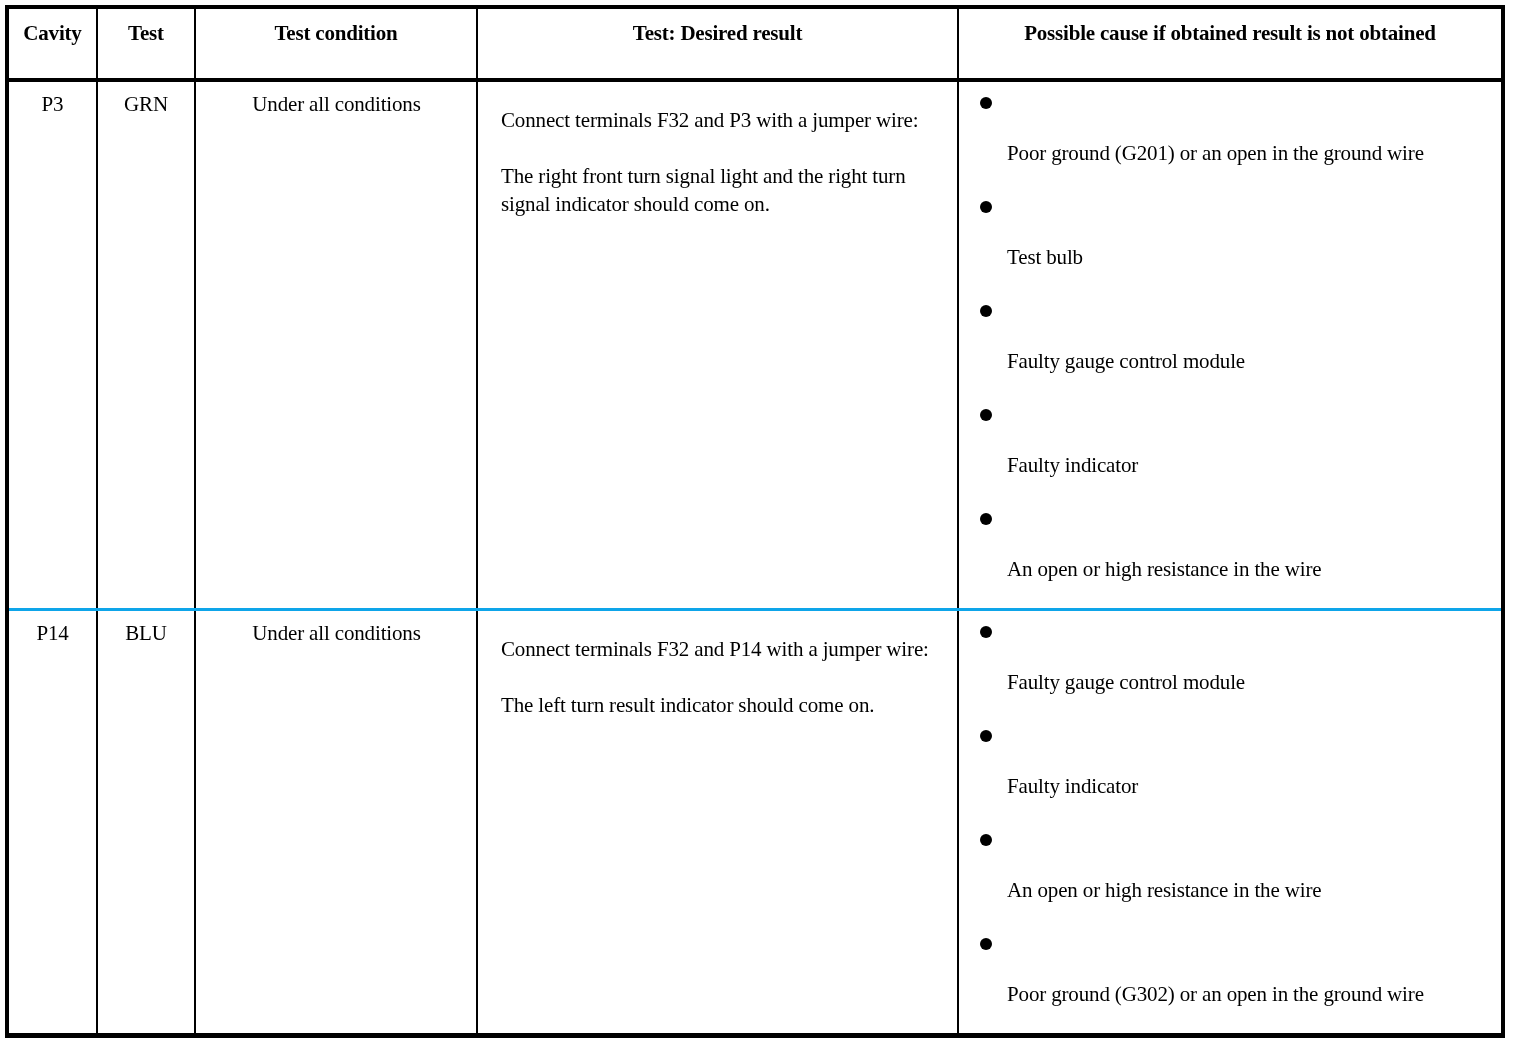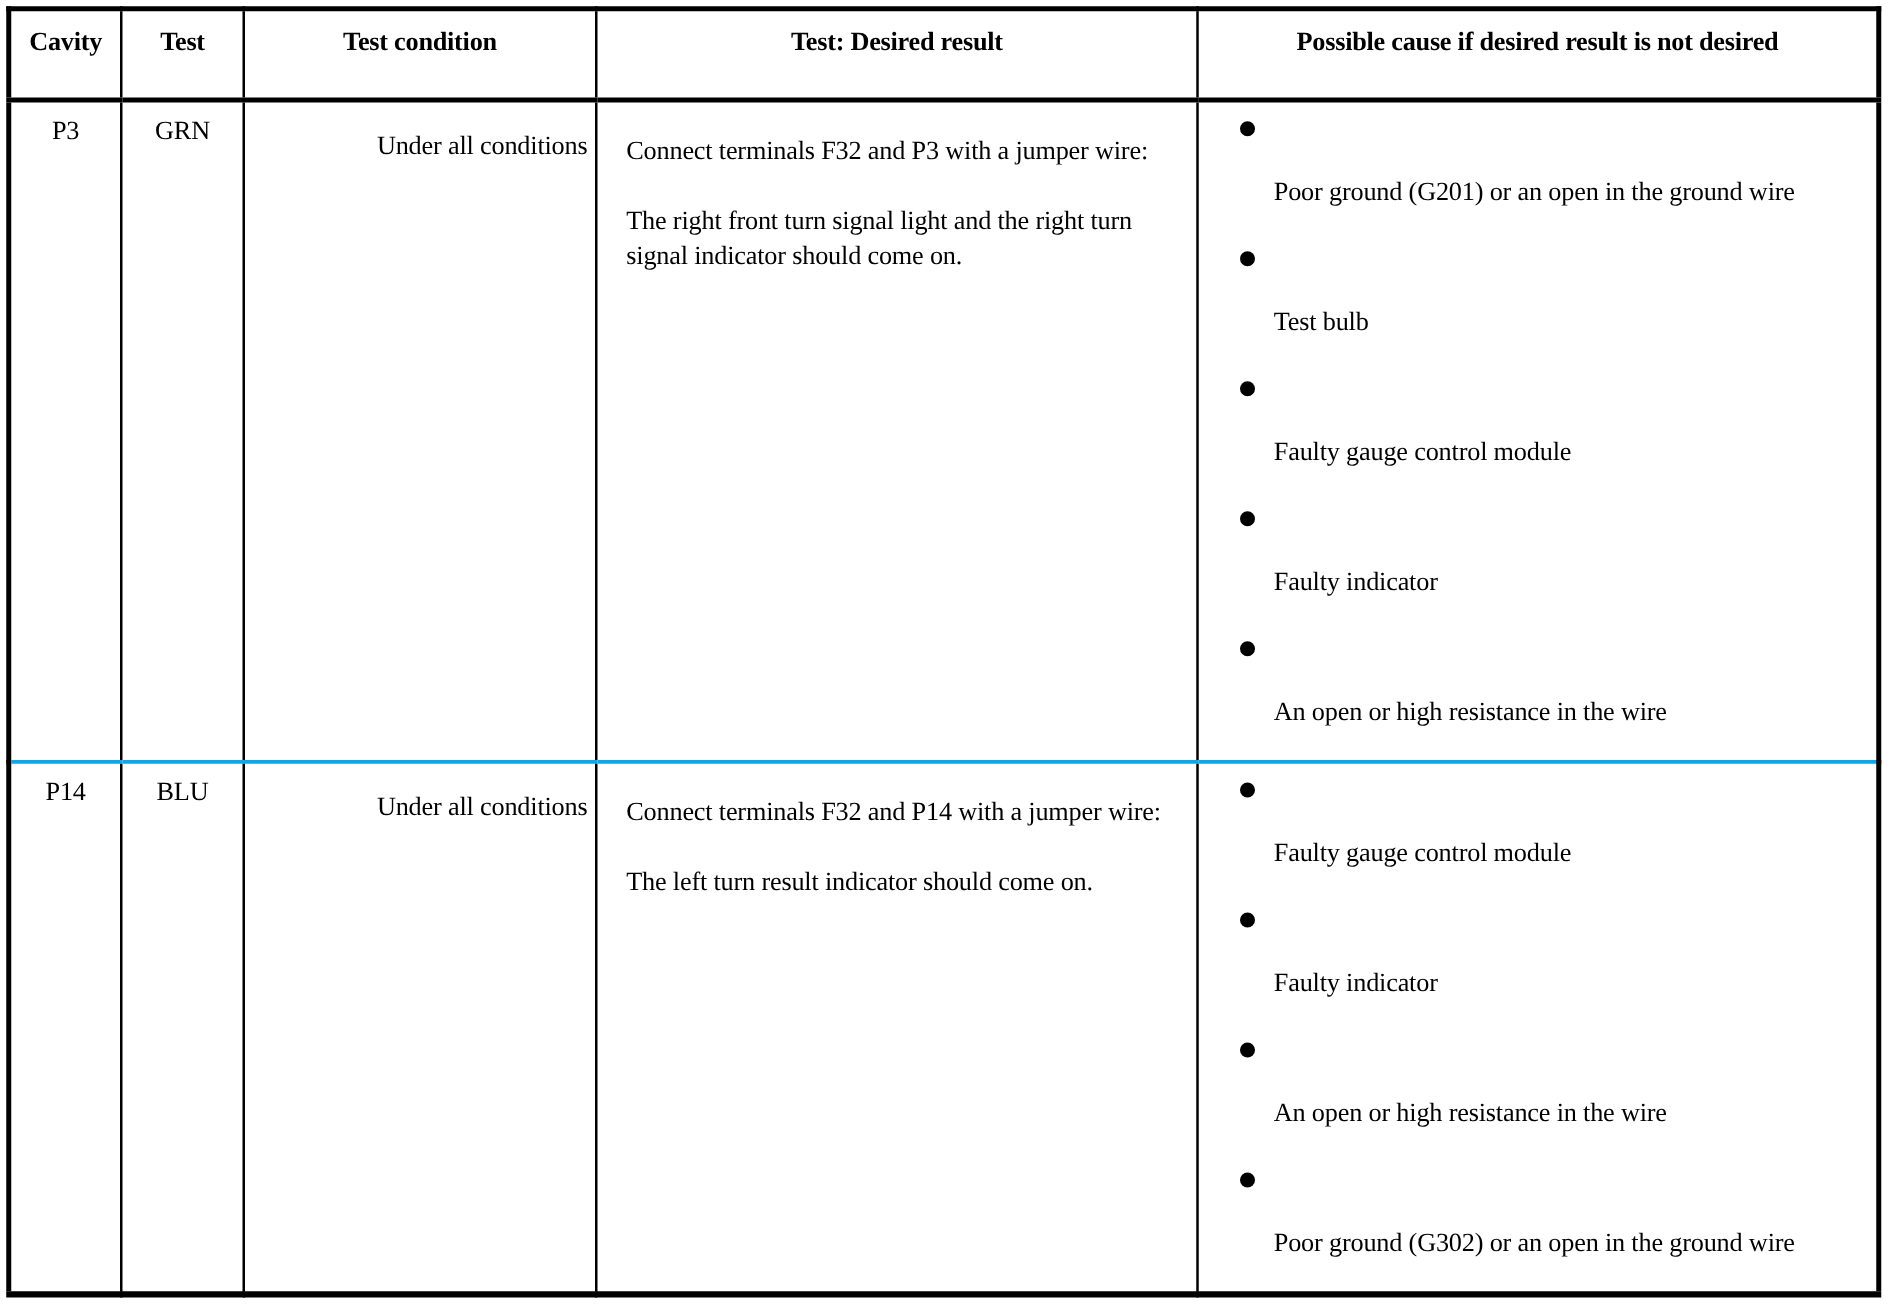--- a/index.html
+++ b/index.html
@@ -89,23 +89,23 @@
   }
   .cellpad {
     padding: 8px 6px 6px 6px;
   }
   .cell-cavity .cellpad,
   .cell-wire .cellpad {
     text-align: center;
     padding-top: 9px;
   }
   .cell-cond .cellpad {
-    text-align: right;
+    text-align: center;
     padding-left: 7px;
-    padding-top: 21px;
+    padding-top: 9px;
   }
   .cell-test .cellpad {
     text-align: left;
     padding-left: 7px;
     padding-top: 9px;
   }
 
   .para {
     margin: 16px;
   }
@@ -118,21 +118,20 @@
     list-style: none;
     margin: 0;
     padding: 0;
     position: relative;
   }
   .cause-item {
     position: relative;
     padding-left: 48px;
     min-height: 104px;
     box-sizing: border-box;
-    margin-left: 12px;
   }
   .cause-item .dot {
     position: absolute;
     left: 21px;
     top: 9px;
     width: 12px;
     height: 12px;
     background: #000;
     border-radius: 50%;
   }
@@ -174,21 +173,21 @@
         <th class="hcell">
           <span class="htext">Test</span>
         </th>
         <th class="hcell">
           <span class="htext">Test condition</span>
         </th>
         <th class="hcell">
           <span class="htext">Test: Desired result</span>
         </th>
         <th class="hcell">
-          <span class="htext">Possible cause if desired result is not desired</span>
+          <span class="htext">Possible cause if obtained result is not obtained</span>
         </th>
       </tr>
     </thead>
 
     <tbody>
 
       <tr class="body-row-1 row-p3">
         <td class="bcell cell-cavity">
           <div class="cellpad">P3</div>
         </td>

